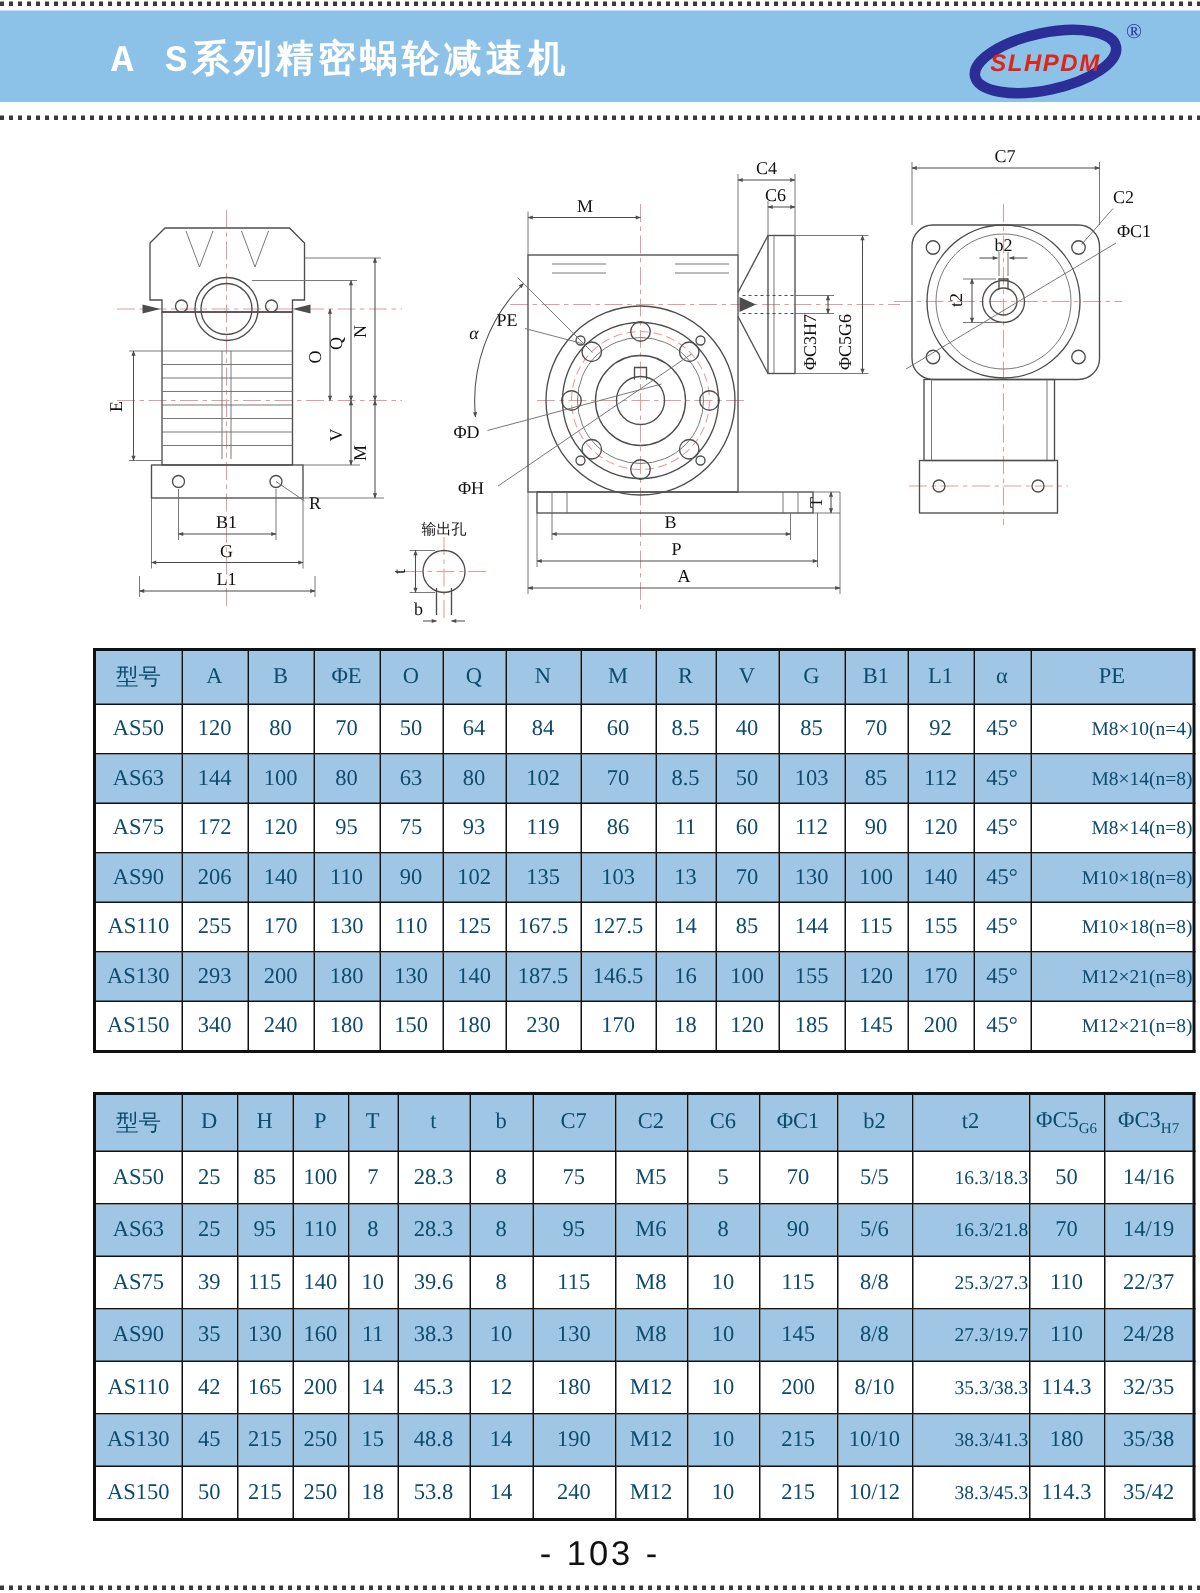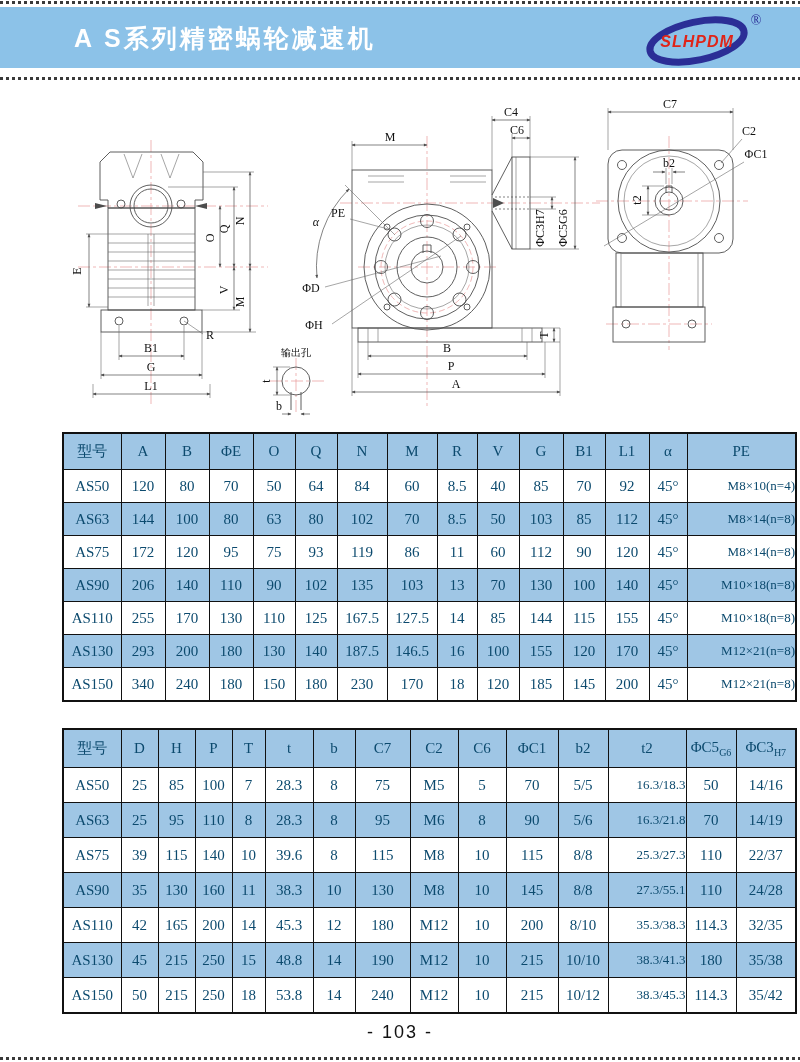--- a/index.html
+++ b/index.html
@@ -5,21 +5,21 @@
   html,body{margin:0;padding:0;background:#e8e8e8;}
   #page{position:relative;width:800px;height:1062px;margin:0 auto;background:#ffffff;overflow:hidden;
         font-family:"Liberation Sans",sans-serif;}
   .dotted-rule{position:absolute;left:0;width:800px;height:3px;
         background:repeating-linear-gradient(90deg,#3a3a3a 0 3px,transparent 3px 6px);}
   #rule-top{top:1px;}
   #rule-band{top:77px;}
   #rule-bottom{top:1057px;}
   #band{position:absolute;left:0;top:7px;width:800px;height:61px;background:#8cc2e8;}
   #band .title{position:absolute;left:74px;top:15px;color:#ffffff;font-size:25px;font-weight:bold;
-        letter-spacing:3px;font-family:Liberation Sans, sans-serif;}
+        letter-spacing:3px;font-family:Liberation Mono, monospace;}
   #logo{position:absolute;right:30px;top:4px;}
   
   #drawings{position:absolute;left:0;top:88px;}
   .ln{stroke:#4d4d4d;stroke-width:.9;fill:none;}
   .thin{stroke:#6a6a6a;stroke-width:.6;fill:none;}
   .cl{stroke:#e89a9a;stroke-width:.7;fill:none;stroke-dasharray:12 3 3 3;}
   .clr{stroke:#e89a9a;stroke-width:.7;fill:none;stroke-dasharray:6 3;}
   .dim{stroke:#4d4d4d;stroke-width:.7;fill:none;}
   .dot{stroke:#4d4d4d;stroke-width:.7;fill:none;stroke-dasharray:2 2;}
   .lbl{font-family:"Liberation Serif",serif;font-size:12px;fill:#111;text-anchor:middle;}
@@ -34,21 +34,21 @@
         padding:0;font-weight:normal;font-size:15px;overflow:hidden;white-space:nowrap;}
   #table1 th{height:35px;background:#9fc6e5;}
   #table1 td{height:32px;}
   #table2 th{height:37px;background:#9fc6e5;}
   #table2 td{height:34px;}
   .dim-table tr.blue td{background:#9fc6e5;}
   .dim-table td.small-cell{font-size:13px;text-align:right;}
   .dim-table sub{font-size:10px;}
   
   #page-number{position:absolute;left:0;top:1022px;width:800px;text-align:center;
-        font-size:18px;letter-spacing:2px;color:#111;font-family:"Liberation Sans",sans-serif;}
+        font-size:23px;letter-spacing:2px;color:#111;font-family:"Liberation Sans",sans-serif;}
 </style>
 </head>
 <body>
 
 <div id="page">
 
   <div class="dotted-rule" id="rule-top"></div>
 
   <div id="band">
     <div class="title">A S系列精密蜗轮减速机</div>
@@ -541,21 +541,21 @@
           <td>130</td>
           <td>160</td>
           <td>11</td>
           <td>38.3</td>
           <td>10</td>
           <td>130</td>
           <td>M8</td>
           <td>10</td>
           <td>145</td>
           <td>8/8</td>
-          <td class="small-cell">27.3/55.1</td>
+          <td class="small-cell">27.3/19.7</td>
           <td>110</td>
           <td>24/28</td>
         </tr>
         <tr>
           <td>AS110</td>
           <td>42</td>
           <td>165</td>
           <td>200</td>
           <td>14</td>
           <td>45.3</td>

